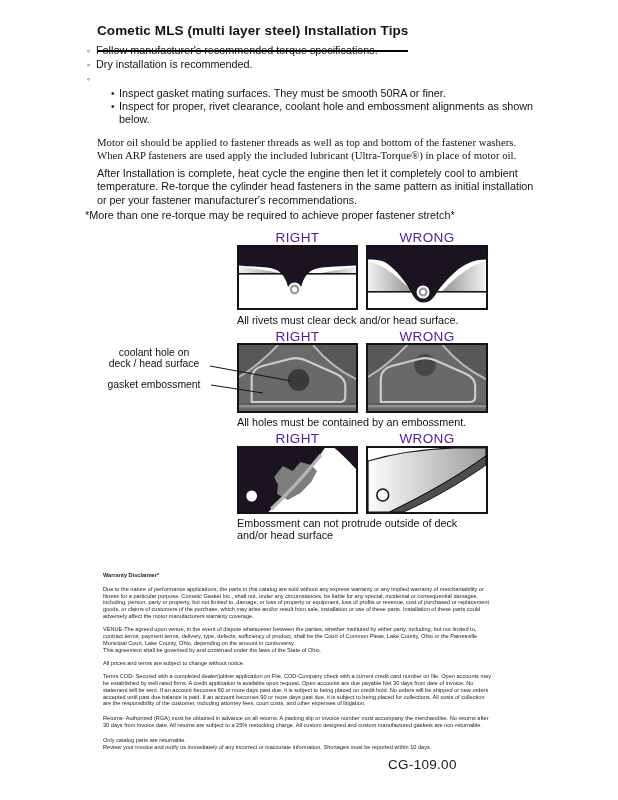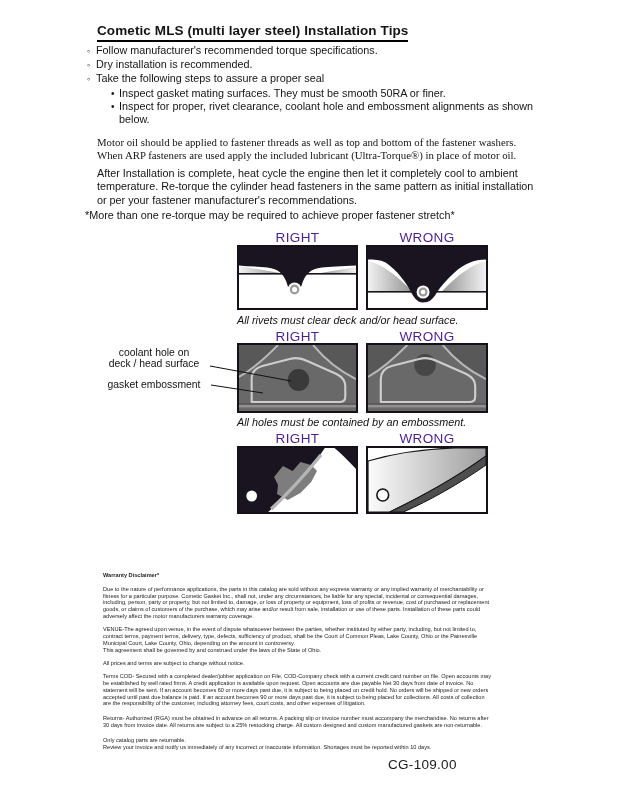--- a/index.html
+++ b/index.html
@@ -6,40 +6,40 @@
   .page{
     position:relative;width:618px;height:800px;background:#ffffff;
     font-family:"Liberation Sans","DejaVu Sans",sans-serif;color:#141414;
     overflow:hidden;margin:0 auto;
   }
   .abs{position:absolute;}
   .pre{white-space:pre-line;}
 
   
   .title{left:97px;top:23px;font-size:13.5px;font-weight:bold;letter-spacing:.1px;
-         border-bottom:2px solid #000;padding-bottom:2px;}
+         border-bottom:2px solid #000;padding-bottom:12px;}
 
   
   .bullets{left:87px;top:44px;width:455px;font-size:10.8px;line-height:13.2px;}
   .brow{display:flex;}
   .m1{width:9px;font-size:9px;flex:none;padding-top:1px;}
   .sub{padding-left:24px;}
   .m2{width:8px;font-size:10px;flex:none;}
 
   .h2{left:97px;top:117px;font-size:12.5px;font-weight:bold;}
   .body{font-size:10.8px;line-height:13.4px;width:445px;}
   .p1{left:97px;top:136px;font-family:Liberation Serif, serif;}
   .p2{left:97px;top:167px;}
   .note{left:85px;top:209px;font-size:10.8px;}
 
   
   .dlabel{font-size:13.5px;letter-spacing:.4px;text-align:center;width:121px;color:#4c1d95;}
   .dbox{width:121px;height:65px;border:2px solid #15101a;box-sizing:border-box;background:#fff;}
   .dbox svg{display:block;width:100%;height:100%;}
-  .cap{font-size:10.8px;line-height:12.2px;color:#111;font-style:italic;}
+  .cap{font-size:10.8px;line-height:12.2px;color:#111;}
 
   .ann{font-size:10.4px;line-height:11px;text-align:center;width:112px;color:#111;}
 
   .legal{left:103px;top:572px;width:434px;font-size:5.6px;line-height:6.8px;color:#1c1c1c;}
   .legal .lh{font-weight:bold;margin:0 0 7px 0;}
   .legal p{margin:0 0 6.5px 0;}
 
   .docnum{left:388px;top:757px;font-size:13.5px;letter-spacing:.3px;color:#1a1a1a;}
 </style>
 </head>
@@ -53,21 +53,20 @@
     <div class="brow">
       <span class="m1">◦</span>
       <span>Follow manufacturer's recommended torque specifications.</span>
     </div>
     <div class="brow">
       <span class="m1">◦</span>
       <span>Dry installation is recommended.</span>
     </div>
     <div class="brow">
       <span class="m1">◦</span>
-      <span>Take the following steps to assure a proper seal</span>
     </div>
     <div class="brow sub">
       <span class="m2">•</span>
       <span>Inspect gasket mating surfaces.  They must be smooth 50RA or finer.</span>
     </div>
     <div class="brow sub">
       <span class="m2">•</span>
       <span>Inspect for proper, rivet clearance, coolant hole and embossment alignments as shown below.</span>
     </div>
   </div>
@@ -184,20 +183,22 @@
             <stop offset="1" stop-color="#9e9e9e"></stop>
         </linearGradient>
       </defs>
       <rect x="0" y="0" width="120" height="64" fill="#ffffff"></rect>
       <path d="M0,13 C28,5 58,1 88,0 L120,0 L120,8 C92,28 56,48 22,64 L0,64 Z" fill="url(#band)" stroke="#141414" stroke-width="1.2"></path>
       <path d="M22,64 C56,48 92,28 120,8 L120,17 C94,35 62,53 36,64 Z" fill="#4e4e4e" stroke="#141414" stroke-width="1"></path>
       <circle cx="15" cy="47" r="6" fill="#ffffff" stroke="#141414" stroke-width="1.6"></circle>
     </svg>
   </div>
 
+  <div class="abs cap pre" style="left:237px;top:517px;">Embossment can not protrude outside of deck
+and/or head surface</div>
 
   <div class="abs legal">
     <div class="lh">Warranty Disclaimer*</div>
     <p class="pre">Due to the nature of performance applications, the parts in this catalog are sold without any express warranty or any implied warranty of merchantability or
 fitness for a particular purpose.  Cometic Gasket Inc., shall not, under any circumstances, be liable for any special, incidental or consequential damages,
 including, person, party or property, but not limited to, damage, or loss of property or equipment, loss of profits or revenue, cost of purchased or replacement
 goods, or claims of customers of the purchase, which may arise and/or result from sale, installation or use of these parts.  Installation of these parts could
 adversely affect the motor manufacturers warranty coverage.</p>
     <p class="pre">VENUE-The agreed upon venue, in the event of dispute whatsoever between the parties, whether instituted by either party, including, but not limited to,
 contract terms, payment terms, delivery, type, defects, sufficiency of product, shall be the Court of Common Pleas, Lake County, Ohio or the Painesville

